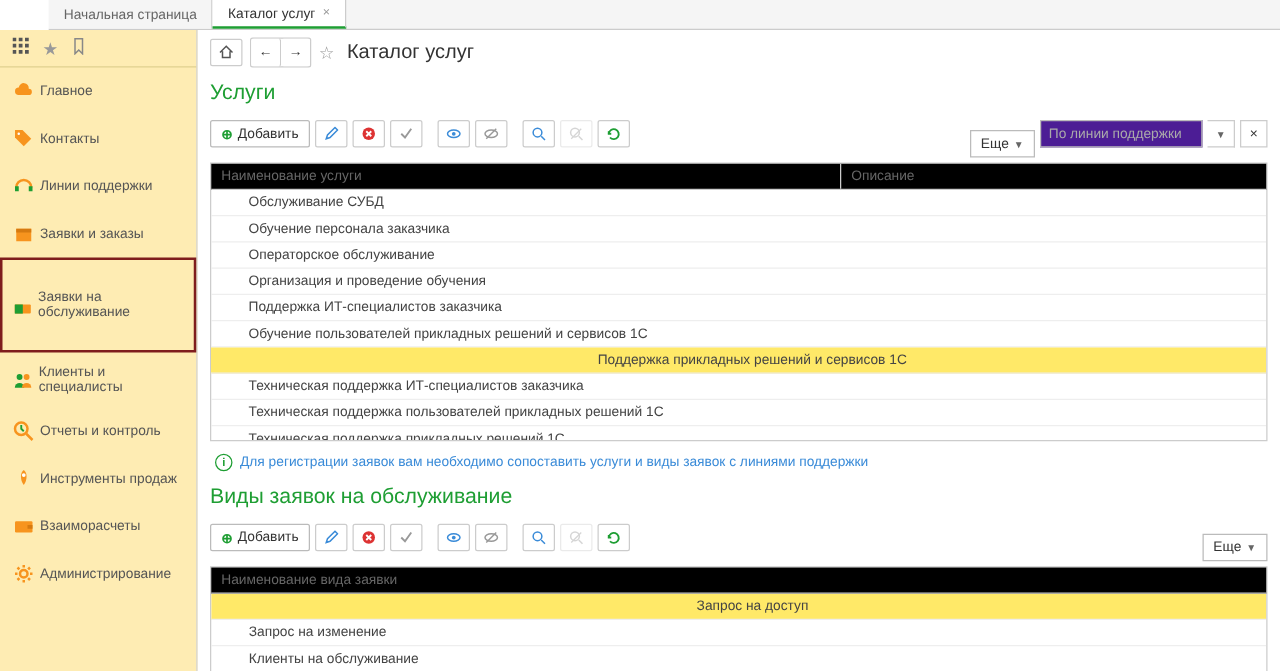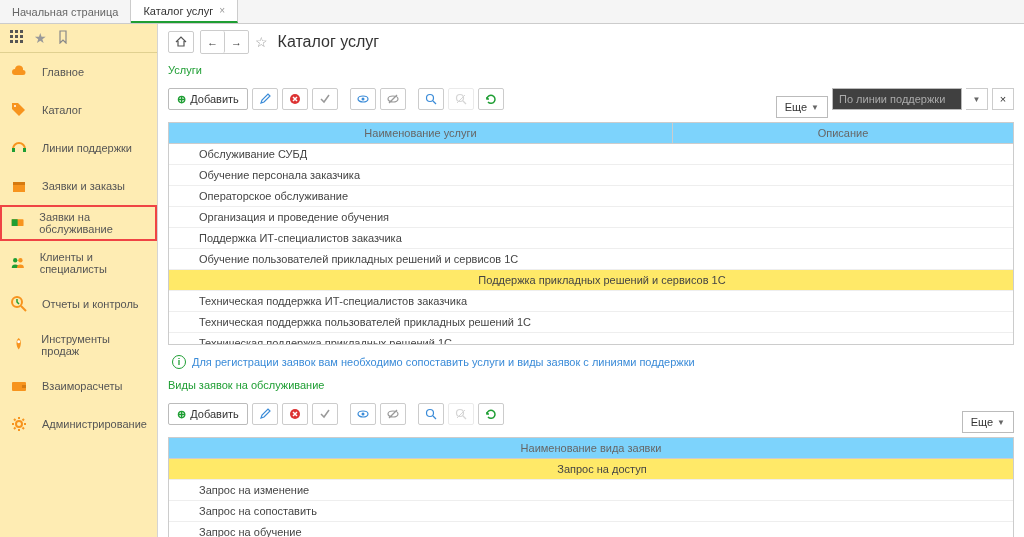--- a/index.html
+++ b/index.html
@@ -1,41 +1,41 @@
 <!DOCTYPE html>
 <html><head>
 <meta charset="utf-8">
 <style>
 * { box-sizing: border-box; margin: 0; padding: 0; }
 body { font-family: Arial, sans-serif; font-size: 11px; color: #333; background: #fff; width: 1024px; height: 537px; overflow: hidden; }
-.tabs { display: flex; background: #f5f5f5; border-bottom: 1px solid #ccc; height: 24px; }
+.tabs { display: flex; background: #f5f5f5; border-bottom: 1px solid #ccc; height: 24px; margin-left: 39px; }
 .tab { padding: 4px 12px; border-right: 1px solid #ccc; background: #f5f5f5; color: #666; cursor: pointer; display: flex; align-items: center; gap: 6px; }
 .tab.active { background: #fff; border-bottom: 2px solid #1e9e33; color: #333; }
 .tab .close { color: #999; font-size: 10px; }
 .layout { display: flex; height: calc(100% - 24px); }
 .sidebar { width: 158px; background: #feecb3; border-right: 1px solid #d4d4d4; }
 .sidebar-top { display: flex; align-items: center; gap: 10px; padding: 6px 10px; border-bottom: 1px solid #e0d090; }
 .sidebar-top svg, .sidebar-top span.ic { width: 14px; height: 14px; }
-.nav-item { display: flex; align-items: center; gap: 14px; padding: 10px 10px; color: #555; cursor: pointer; }
-.nav-item.selected { border: 2px solid #ef4444; padding: 4px 8px; }
+.nav-item { display: flex; align-items: center; gap: 4px; padding: 10px 10px; color: #555; cursor: pointer; }
+.nav-item.selected { border: 2px solid #7f1d1d; padding: 24px 8px; align-items: flex-end; }
 .nav-icon { width: 18px; height: 18px; display: flex; align-items: center; justify-content: center; }
 .main { flex: 1; display: flex; flex-direction: column; padding: 6px 10px; overflow: hidden; }
 .header-bar { display: flex; align-items: center; gap: 6px; margin-bottom: 6px; }
 .icon-btn { border: 1px solid #ccc; background: #fff; padding: 2px 6px; height: 22px; display: flex; align-items: center; justify-content: center; cursor: pointer; border-radius: 2px; }
 .icon-btn svg { width: 12px; height: 12px; }
 .page-title { font-size: 16px; color: #333; margin-left: 4px; }
-.section-title { color: #1e9e33; font-size: 11px; margin: 4px 0; }
+.section-title { color: #1e9e33; font-size: 17px; margin: 4px 0; }
 .toolbar { display: flex; align-items: center; gap: 4px; margin-bottom: 4px; }
 .btn-add { border: 1px solid #bbb; background: #fff; padding: 2px 8px; height: 22px; display: flex; align-items: center; gap: 4px; cursor: pointer; border-radius: 2px; }
 .btn-add .plus { color: #1e9e33; font-weight: bold; }
 .spacer { flex: 1; }
 .dropdown { border: 1px solid #bbb; background: #fff; padding: 2px 8px; height: 22px; display: flex; align-items: center; gap: 4px; cursor: pointer; margin-top: 16px; }
-.search-box { border: 1px solid #bbb; background: #404040; height: 22px; width: 130px; padding: 2px 6px; color: #aaa; display: flex; align-items: center; }
+.search-box { border: 1px solid #bbb; background: #4c1d95; height: 22px; width: 130px; padding: 2px 6px; color: #aaa; display: flex; align-items: center; }
 .table { border: 1px solid #ccc; }
-.thead { display: flex; background: #7dd3fc; border-bottom: 1px solid #ccc; text-align: center; }
+.thead { display: flex; background: #000000; border-bottom: 1px solid #ccc; }
 .th { padding: 4px 8px; color: #666; }
 .th.name { flex: 1; border-right: 1px solid #ccc; }
 .th.desc { width: 340px; }
 .tbody { max-height: 200px; overflow: auto; }
 .tr { display: flex; border-bottom: 1px solid #eee; }
 .td { padding: 4px 8px 4px 30px; flex: 1; color: #444; }
 .tr.highlighted { background: #ffe968; text-align: center; }
 .info-row { display: flex; align-items: center; gap: 6px; padding: 6px 4px; margin-top: 4px; }
 .info-icon { width: 14px; height: 14px; border-radius: 50%; border: 1px solid #1e9e33; color: #1e9e33; display: flex; align-items: center; justify-content: center; font-size: 9px; font-weight: bold; }
 .info-text { color: #3a8bd8; }
@@ -84,21 +84,21 @@
         </span>
         <span>Главное</span>
       </div>
     <div class="nav-item">
         <span class="nav-icon">
           <svg viewBox="0 0 18 18">
             <path d="M2 2 h6 l7 7 l-6 6 l-7-7 z" fill="#f7941e"></path>
             <circle cx="5" cy="5" r="1" fill="#fff"></circle>
           </svg>
         </span>
-        <span>Каталог</span>
+        <span>Контакты</span>
       </div>
     <div class="nav-item">
         <span class="nav-icon">
           <svg viewBox="0 0 18 18">
             <path d="M3 10 a6 6 0 0 1 12 0" fill="none" stroke="#f7941e" stroke-width="2"></path>
             <rect x="2" y="9" width="3" height="4" fill="#1e9e33"></rect>
             <rect x="13" y="9" width="3" height="4" fill="#1e9e33"></rect>
           </svg>
         </span>
         <span>Линии поддержки</span>
@@ -366,21 +366,21 @@
         <div class="th name" style="border-right:none;">Наименование вида заявки</div>
       </div>
       <div class="tbody2" id="requests-body">
           <div class="tr highlighted">
             <div class="td">Запрос на доступ</div>
           </div>
           <div class="tr">
             <div class="td">Запрос на изменение</div>
           </div>
           <div class="tr">
-            <div class="td">Запрос на сопоставить</div>
+            <div class="td">Клиенты на обслуживание</div>
           </div>
           <div class="tr">
             <div class="td">Запрос на обучение</div>
           </div>
           <div class="tr">
             <div class="td">Запрос на доступ</div>
           </div>
         </div>
     </div>
   </div>

